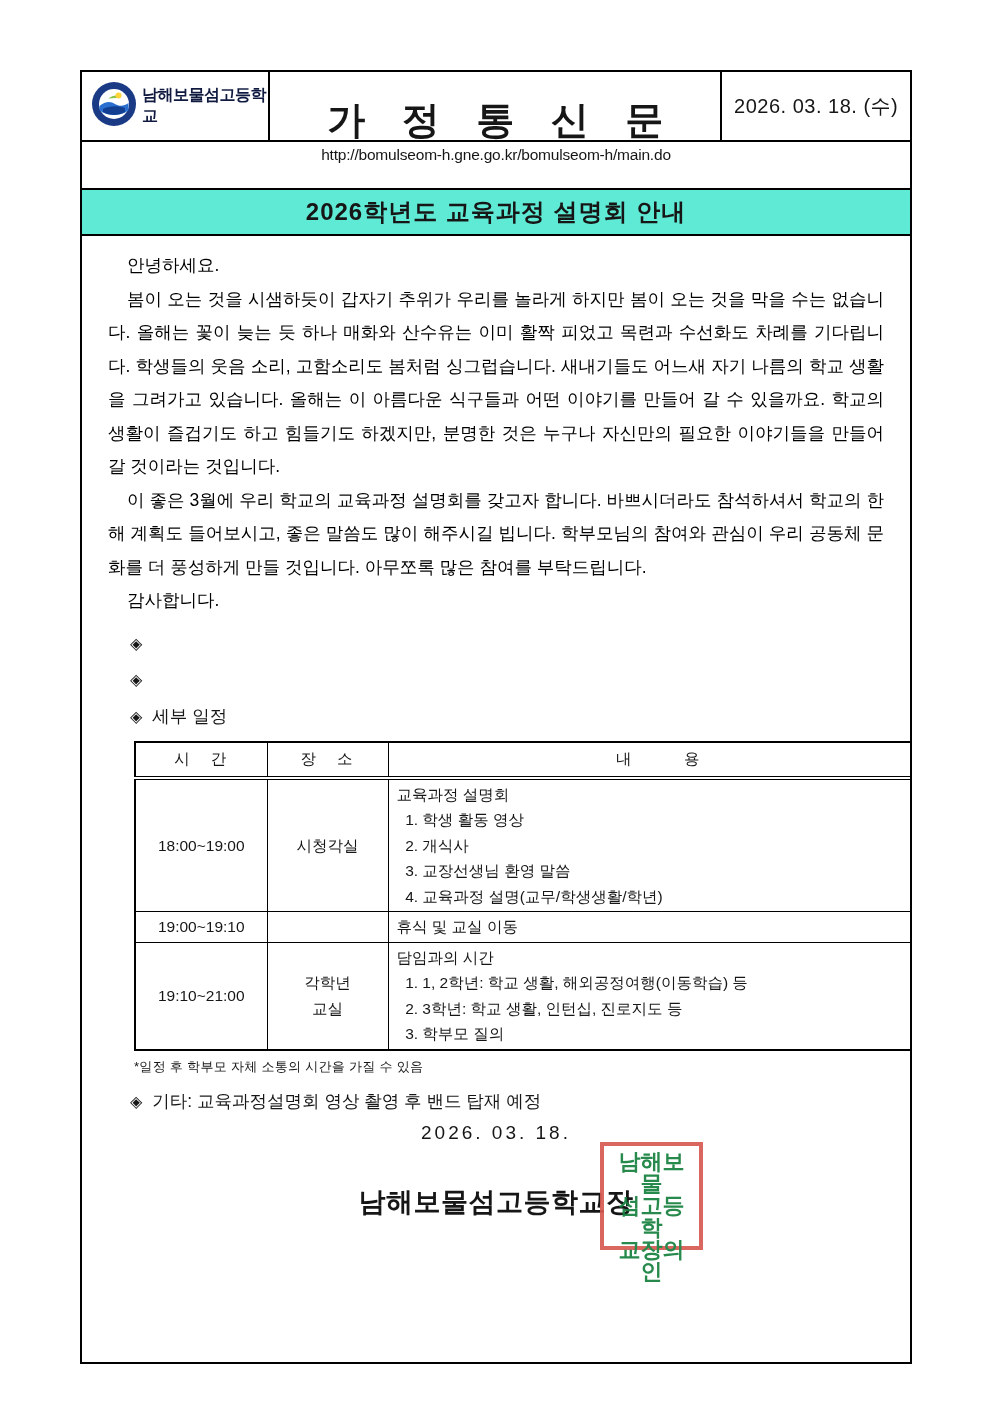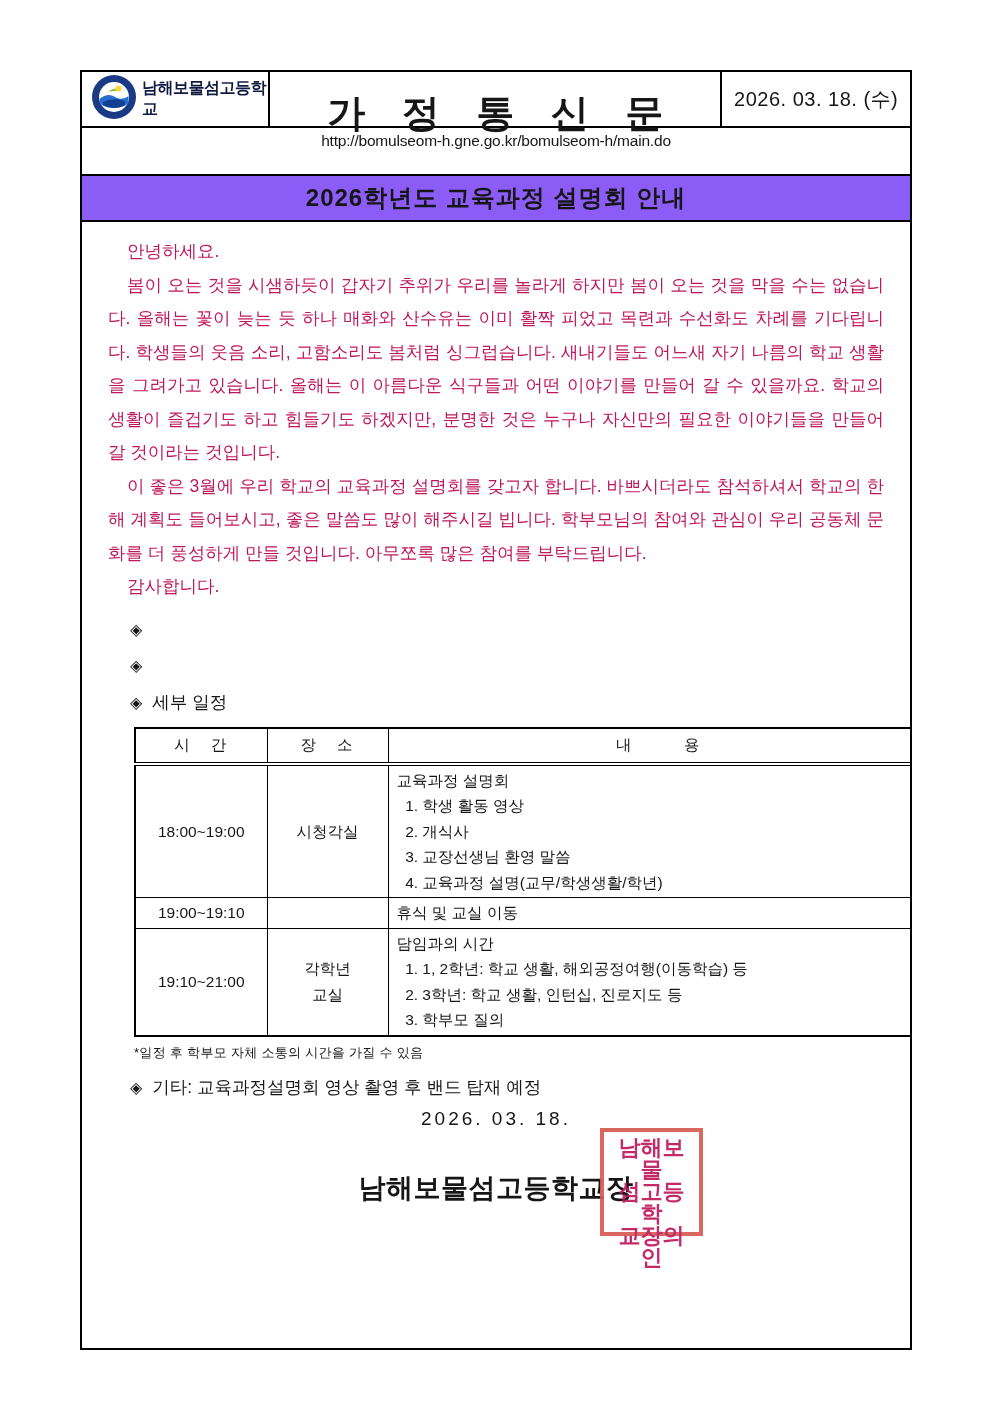--- a/index.html
+++ b/index.html
@@ -5,21 +5,21 @@
   * { margin:0; padding:0; box-sizing:border-box; }
   html,body { background:#ffffff; }
   body {
     width:992px; height:1403px;
     font-family:"Liberation Sans", sans-serif;
     color:#161616; position:relative;
   }
   .doc { position:absolute; left:80px; top:70px; width:832px; }
 
   
-  .hdr { display:flex; border:2px solid #000; height:58px;gap:44px; }
+  .hdr { display:flex; border:2px solid #000; height:72px;gap:44px; }
   .hdr-logo-cell {
     width:230px; border-right:2px solid #000;
     display:flex; align-items:center; gap:5px; padding-left:9px;
   }
   .school-name { font-size:16px; font-weight:bold; color:#101a40; letter-spacing:-0.5px; }
   .hdr-title-cell {
     flex:1; display:flex; align-items:center; justify-content:center;
     font-size:38px; font-weight:bold; letter-spacing:13px; white-space:nowrap;
     text-indent:13px;
     margin-top:28px;
@@ -33,33 +33,33 @@
   
   .addr {
     border:2px solid #000; border-top:none; height:48px;
     text-align:center; font-size:15.5px; line-height:22px; padding-top:2px;
     letter-spacing:-0.2px;
   }
 
   
   .banner {
     border:2px solid #000; border-top:none; height:46px;
-    background:#8b5cf6;
+    background:#5eead4;
     display:flex; align-items:center; justify-content:center;
     font-size:24px; font-weight:bold; letter-spacing:1px;
   }
 
   
   .main {
     border:2px solid #000; border-top:none; height:1128px;
     padding:13px 26px 0 26px; overflow:hidden;
   }
   .para {
     font-size:17.5px; line-height:33.5px; text-align:justify;
-    text-indent:19px; color:#be185d;
+    text-indent:19px; color:#000000;
   }
   .bullets { list-style:none; margin:8px 0 0 22px; }
   .bullets li, .etc-line {
     font-size:17.5px; line-height:36px; display:flex; gap:10px; align-items:baseline;
   }
   .bullet-marker { font-size:16px; }
 
   
   .tbl-wrap { margin:6px 0 0 26px; width:743px; }
   table.sched {
@@ -81,21 +81,21 @@
 
   .etc-line { margin:7px 0 0 22px; }
 
   
   .footer { position:relative; text-align:center; }
   .f-date { font-size:19px; letter-spacing:3px; line-height:26px; }
   .f-sign { font-size:27px; font-weight:bold; letter-spacing:0.5px; margin-top:36px; line-height:40px; }
   .seal {
     position:absolute; left:calc(50% + 104px); top:22px;
     width:103px; height:108px;
-    border:4px solid #d65a52; color:#be185d;
+    border:4px solid #d65a52; color:#15803d;
     display:flex; flex-direction:column; justify-content:space-around;
     padding:5px 3px; opacity:0.92;
   }
   .seal-row {
     font-size:22px; font-weight:bold; line-height:1;
     display:flex; justify-content:space-between; padding:0 2px;
   }
 </style>
 </head>
 <body>

